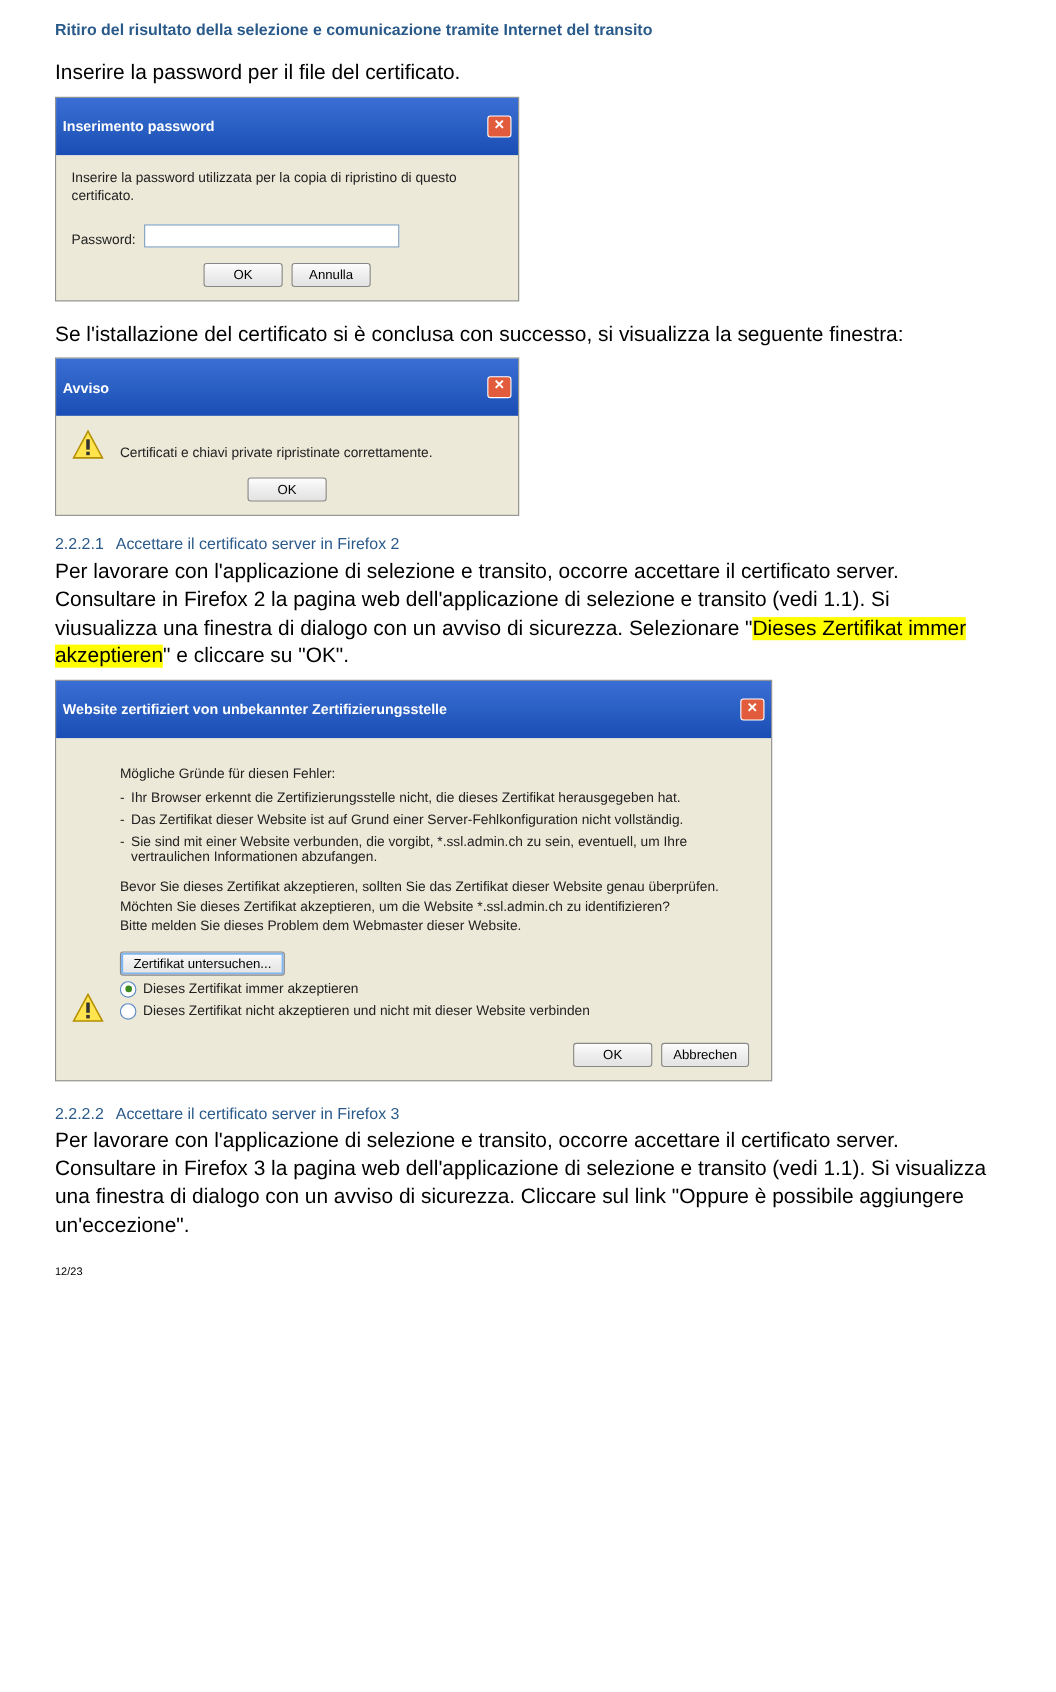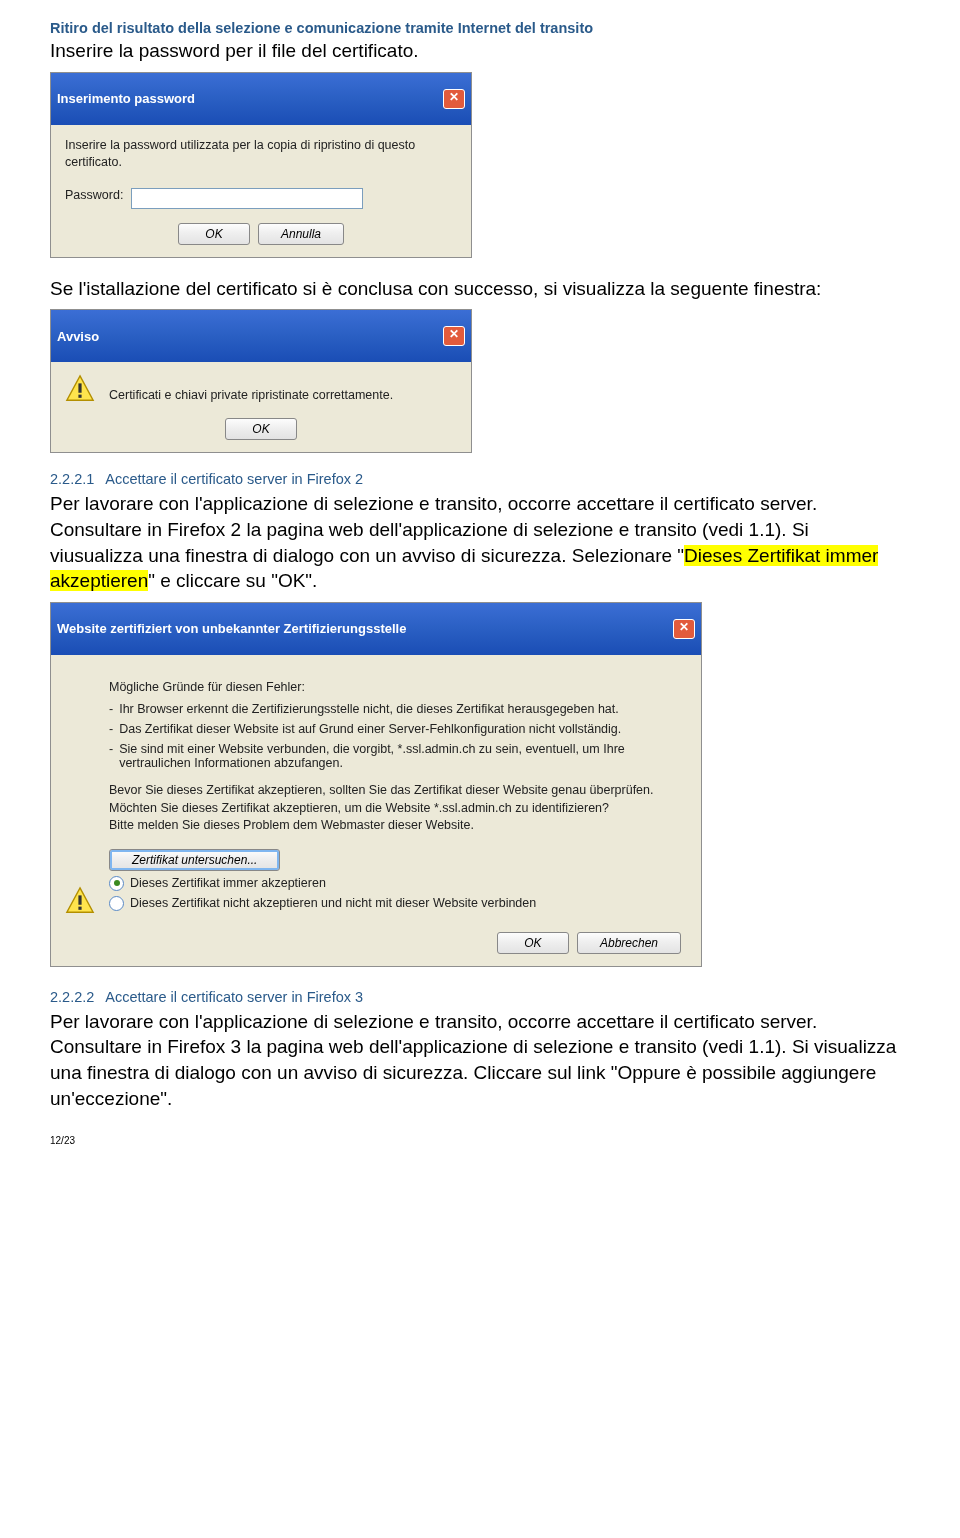--- a/index.html
+++ b/index.html
@@ -11,21 +11,21 @@
     color: #000;
     width: 960px;
   }
   .page {
     padding: 20px 60px 20px 50px;
   }
   .doc-header {
     color: #2a5a8a;
     font-size: 14.5px;
     font-weight: bold;
-    margin-bottom: 2px;
+    margin-bottom: 18px;
   }
   .para {
     font-size: 19px;
     line-height: 1.35;
     margin-bottom: 8px;
   }
   .section-title {
     color: #2a5a8a;
     font-size: 14.5px;
     font-weight: normal;
@@ -80,21 +80,21 @@
   }
   .warn-icon {
     width: 30px;
     height: 30px;
     flex-shrink: 0;
   }
   .warn-icon svg { width: 100%; height: 100%; }
   .dlg-msg { line-height: 1.4; }
   .field-row {
     display: flex;
-    align-items: flex-start;
+    align-items: flex-end;
     gap: 8px;
     margin-top: 16px;
   }
   .text-input {
     border: 1px solid #7b9ebd;
     height: 19px;
     width: 230px;
     background: #fff;
   }
   .btn-row {
@@ -104,23 +104,22 @@
     margin-top: 14px;
   }
   .btn-row.right { justify-content: flex-end; padding-right: 6px; }
   .winbtn {
     min-width: 72px;
     height: 22px;
     border: 1px solid #888;
     border-radius: 3px;
     background: linear-gradient(to bottom, #fdfdfd, #efefef 45%, #e3e3e3);
     font-size: 12px;
-    padding: 0 22px;
+    padding: 0 10px;
     cursor: pointer;
-    font-style: italic;
   }
   .winbtn.focus {
     box-shadow: 0 0 0 2px #7fb6f0 inset;
   }
   .bullet-list { margin: 6px 0 10px 0; padding: 0; }
   .bullet-list li { list-style: none; margin-bottom: 6px; }
   .dashrow { display: flex; gap: 6px; }
   .radio-row {
     display: flex;
     align-items: center;

